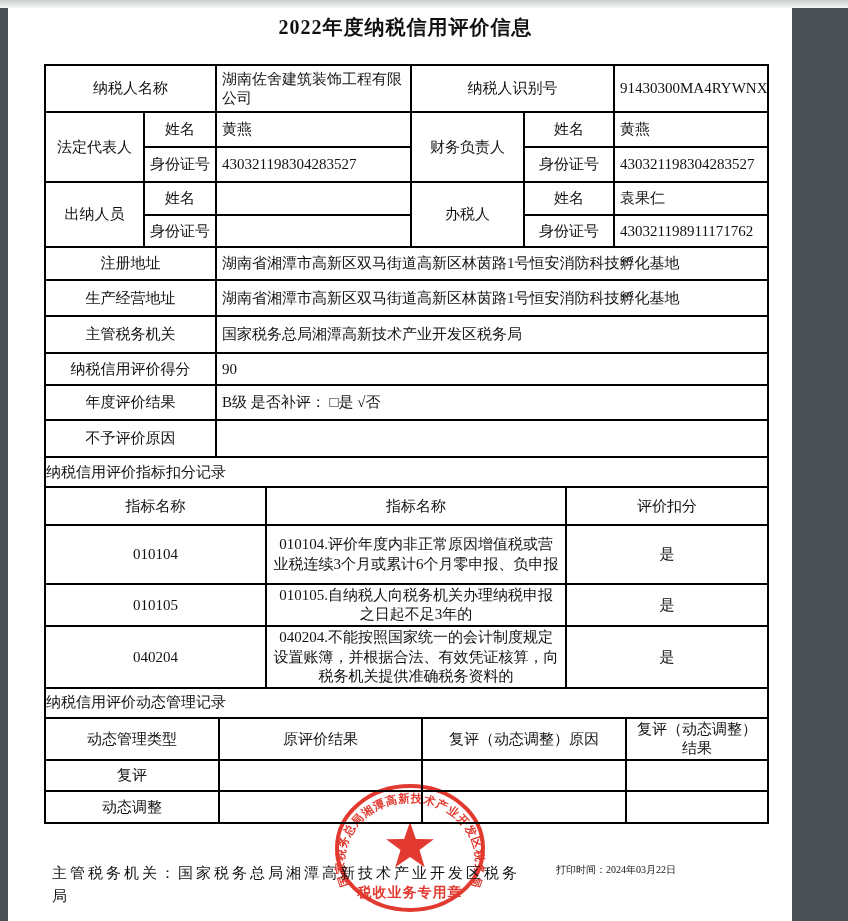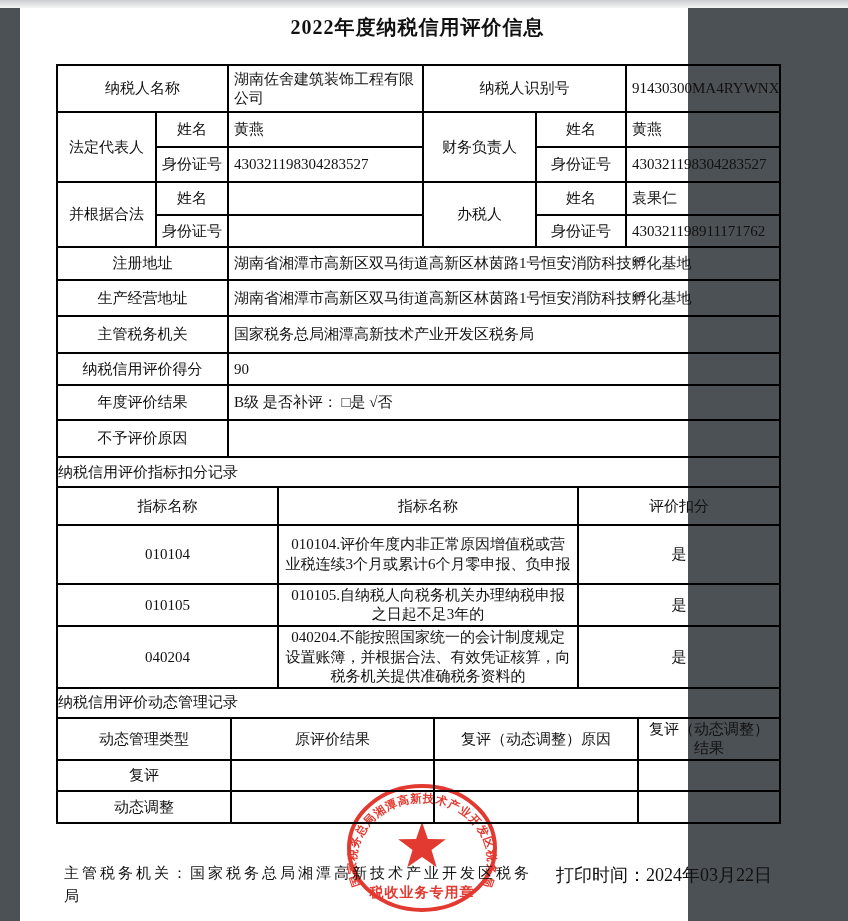--- a/index.html
+++ b/index.html
@@ -5,38 +5,38 @@
   * { margin:0; padding:0; box-sizing:border-box; }
   html,body { width:848px; height:921px; }
   body {
     position:relative; overflow:hidden;
     background:#4c5156;
     font-family:"Liberation Serif","DejaVu Serif",serif;
     color:#111;
   }
   .topband { position:absolute; left:0; top:0; width:848px; height:8px;
     background:linear-gradient(180deg,#cbced0 0%,#f4f5f5 100%); z-index:6; }
-  .page { position:absolute; left:20px; top:8px; width:668px; height:913px; background:#ffffff; }
+  .page { position:absolute; left:8px; top:8px; width:784px; height:913px; background:#ffffff; }
   .content { position:absolute; left:36px; top:0; width:723px; }
   .doc-title { height:40px; line-height:38px; text-align:center;
     font-size:20px; font-weight:bold; letter-spacing:1px; }
   table.t { border-collapse:collapse; table-layout:fixed; width:723px; margin-top:-2px; }
   table.t1 { margin-top:16px; }
   td { border:2px solid #000; font-size:15px; overflow:hidden; vertical-align:middle; }
   .lab { text-align:center; padding:0 2px; }
   .val { text-align:left; padding:1px 5px; }
   .sec { }
   .cname { text-align:center; padding:1px 5px; line-height:1.28;margin-top:36px; }
   tr.h47{height:47px} tr.h35{height:35px} tr.h33{height:33px} tr.h32{height:32px}
   tr.h36{height:36px} tr.h37{height:37px} tr.h30{height:30px} tr.h38{height:38px}
   tr.h59{height:59px} tr.h41{height:41px} tr.h60{height:60px} tr.h39{height:39px}
   tr.h31{height:31px}
   .footer { display:flex; align-items:flex-start; margin-top:38px; }
   .f-left { width:488px; padding-left:8px; font-size:15px; letter-spacing:3px; line-height:1.5; }
-  .f-right { margin-left:12px; font-size:18px; white-space:nowrap; padding-top:1px; }
+  .f-right { margin-left:24px; font-size:10px; white-space:nowrap; padding-top:1px; }
   .seal { position:absolute; left:325px; top:775px; width:154px; height:130px;
     z-index:3; mix-blend-mode:multiply; opacity:.93; }
   .seal text { font-family:"Liberation Sans","DejaVu Sans",sans-serif; font-weight:bold; }
 </style>
 </head>
 <body>
 
 <div class="topband"></div>
 
 <div class="page">
@@ -68,21 +68,21 @@
         <td class="lab">姓名</td>
         <td class="val">黄燕</td>
       </tr>
       <tr class="h35">
         <td class="lab">身份证号</td>
         <td class="val">430321198304283527</td>
         <td class="lab">身份证号</td>
         <td class="val">430321198304283527</td>
       </tr>
       <tr class="h33">
-        <td rowspan="2" class="lab">并根据合法</td>
+        <td rowspan="2" class="lab">出纳人员</td>
         <td class="lab">姓名</td>
         <td class="val"></td>
         <td rowspan="2" class="lab">办税人</td>
         <td class="lab">姓名</td>
         <td class="val">袁果仁</td>
       </tr>
       <tr class="h32">
         <td class="lab">身份证号</td>
         <td class="val"></td>
         <td class="lab">身份证号</td>

